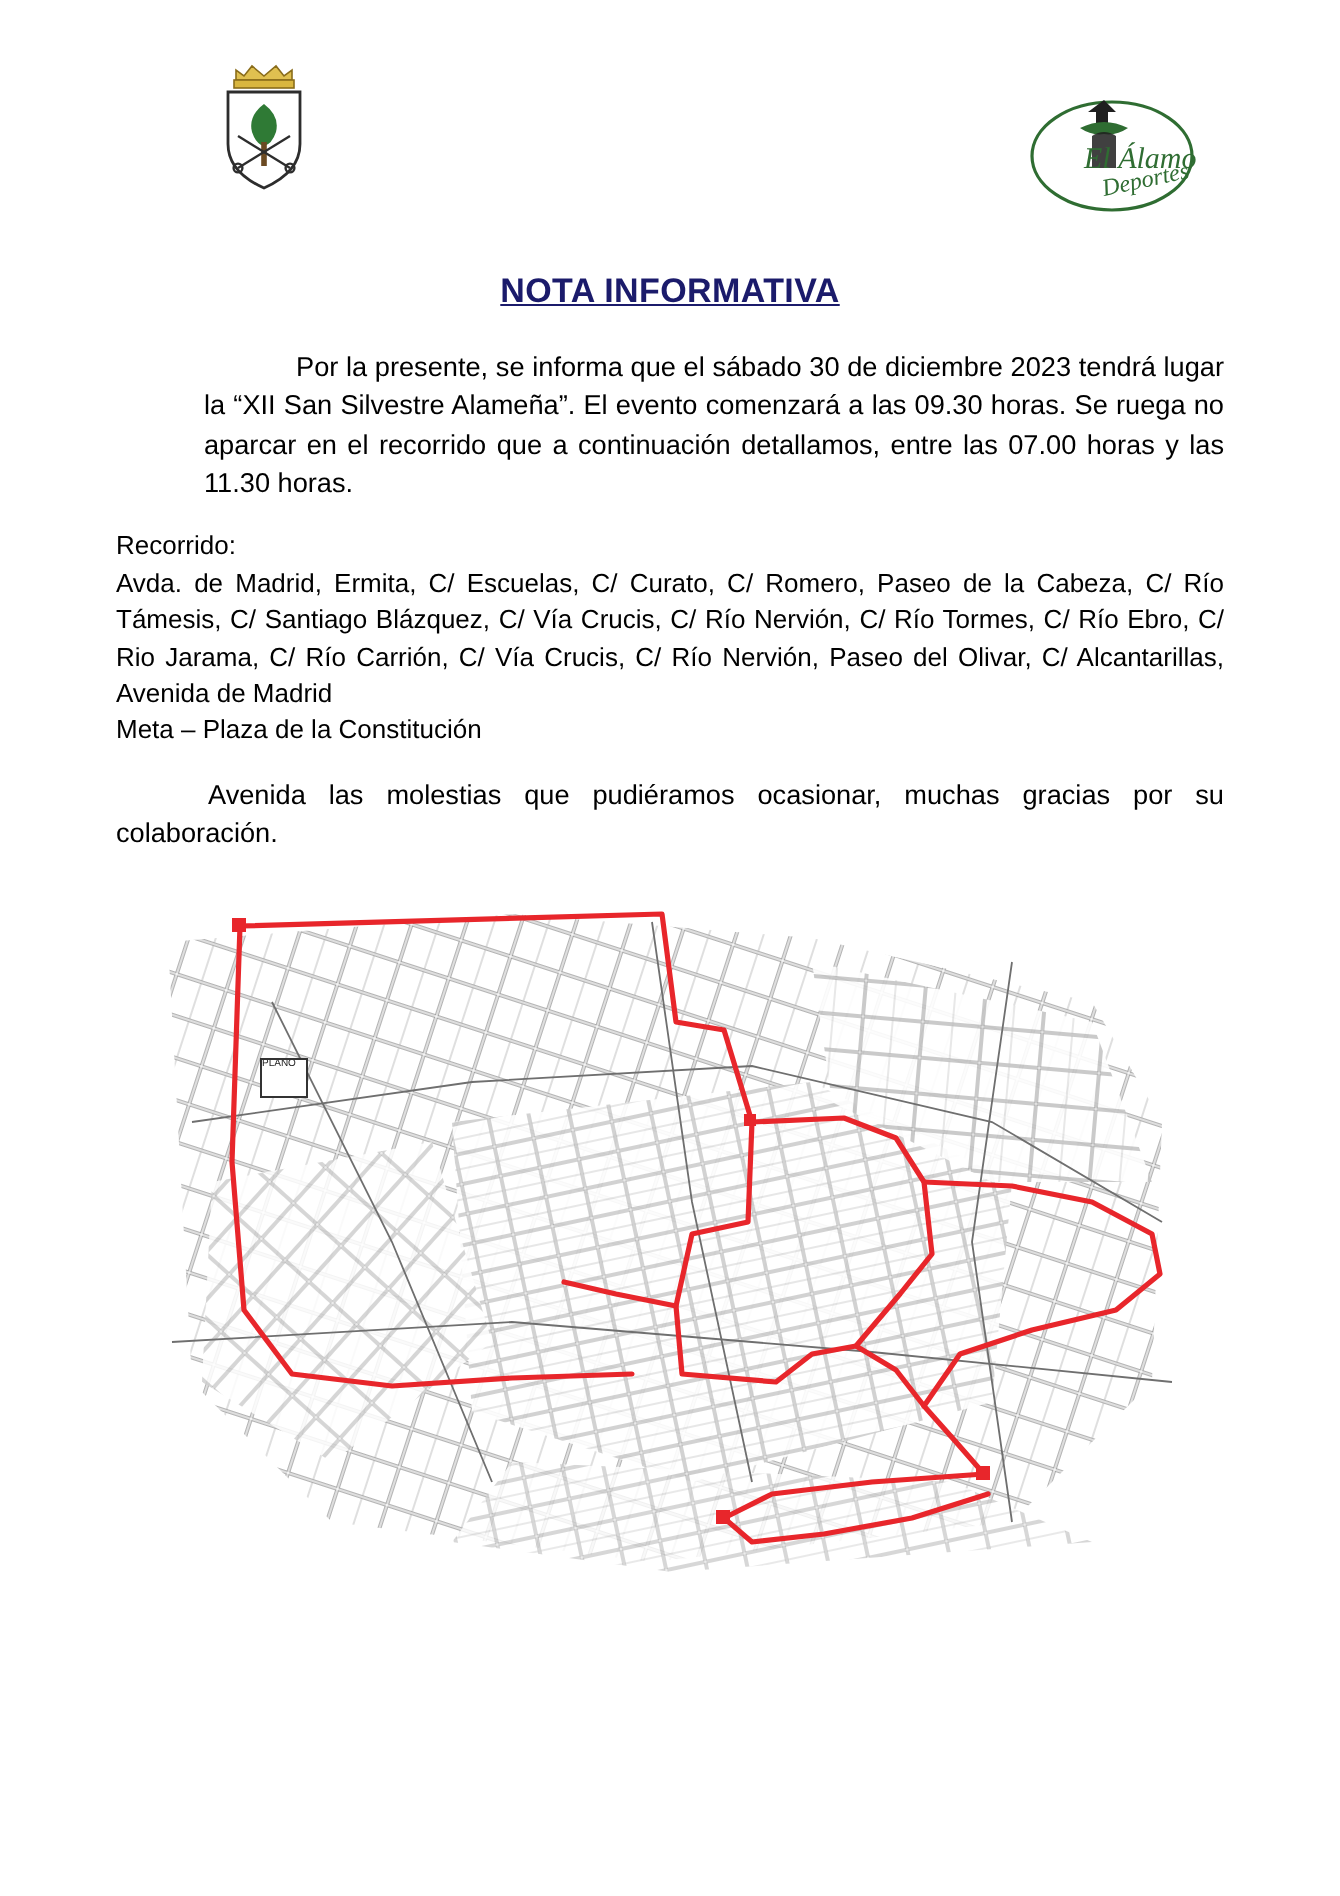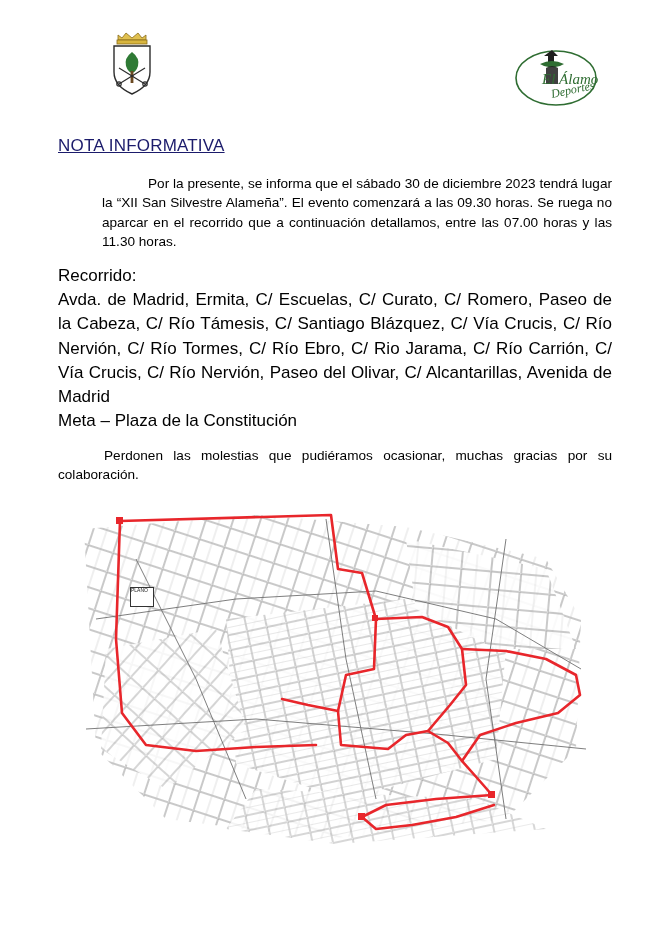--- a/index.html
+++ b/index.html
@@ -56,22 +56,23 @@
   .sport-logo {
     position: absolute;
     right: 0px;
     top: 40px;
     width: 116px;
     height: 78px;
   }
 
   
   .doc-title {
+    text-align: center;
     font-size: 17px;
-    font-weight: normal;
+    font-weight: bold;
     color: #1b1b6b;
     text-decoration: underline;
     margin-top: 26px;
     letter-spacing: 0.2px;
   }
 
   
   .body-text {
     margin-top: 18px;
     font-size: 13.6px;
@@ -81,21 +82,21 @@
   .para {
     margin: 0 0 13px 0;
     text-align: justify;
   }
   .para.indent {
     text-indent: 46px;
     margin-left: 44px;
   }
   .route-block {
     margin: 0;
-    font-size: 17px;
+    font-size: 13px;
     line-height: 1.42;
     text-align: justify;
   }
   .route-line {
     margin: 0;
   }
   .route-line.just {
     text-align: justify;
     text-align-last: left;
   }
@@ -179,21 +180,21 @@
   <div class="body-text">
 
     <p class="para indent">Por la presente, se informa que el sábado 30 de diciembre 2023 tendrá lugar la “XII San Silvestre Alameña”. El evento comenzará a las 09.30 horas. Se ruega no aparcar en el recorrido que a continuación detallamos, entre las 07.00 horas y las 11.30 horas.</p>
 
     <div class="route-block">
       <div class="route-line">Recorrido:</div>
       <div class="route-line just">Avda. de Madrid, Ermita, C/ Escuelas, C/ Curato, C/ Romero, Paseo de la Cabeza, C/ Río Támesis, C/ Santiago Blázquez, C/ Vía Crucis, C/ Río Nervión, C/ Río Tormes, C/ Río Ebro, C/ Rio Jarama, C/ Río Carrión, C/ Vía Crucis, C/ Río Nervión, Paseo del Olivar, C/ Alcantarillas, Avenida de Madrid</div>
       <div class="route-line">Meta – Plaza de la Constitución</div>
     </div>
 
-    <p class="para closing">Perdonen las molestias que pudiéramos ocasionar, muchas gracias por su colaboración.</p>
+    <p class="para closing">Avenida las molestias que pudiéramos ocasionar, muchas gracias por su colaboración.</p>
   </div>
 
   <div class="map-wrap">
     <svg class="map-svg" viewBox="0 0 518 350">
       <defs>
 
         <pattern id="blocks1" width="26" height="20" patternUnits="userSpaceOnUse" patternTransform="rotate(18)">
           <rect width="26" height="20" fill="#ffffff"></rect>
           <rect x="0.6" y="0.6" width="24.8" height="18.8" fill="none" stroke="#8d8d8d" stroke-width="0.5"></rect>
           <line x1="13" y1="0.6" x2="13" y2="19.4" stroke="#9c9c9c" stroke-width="0.35"></line>

